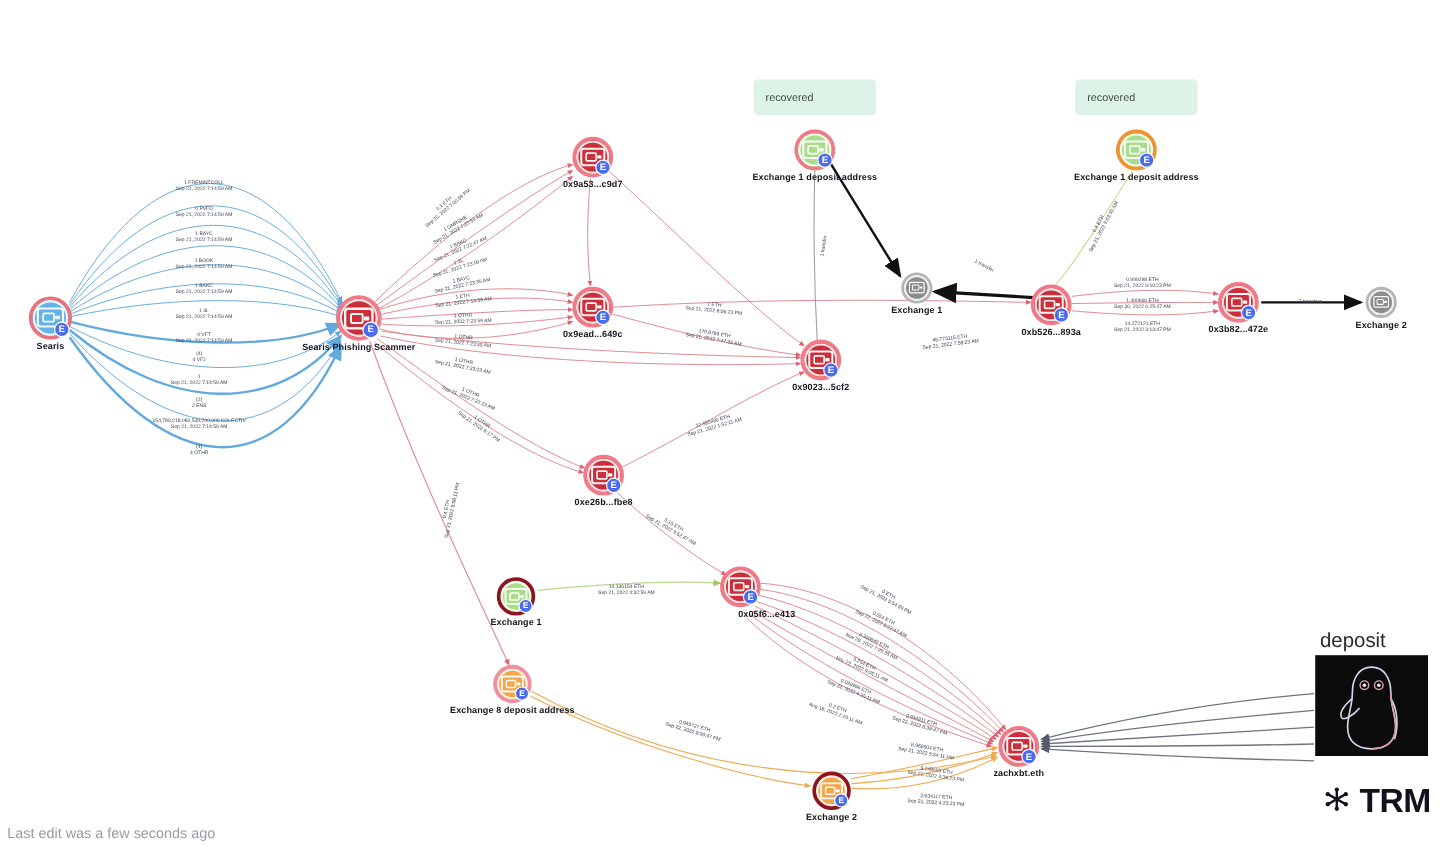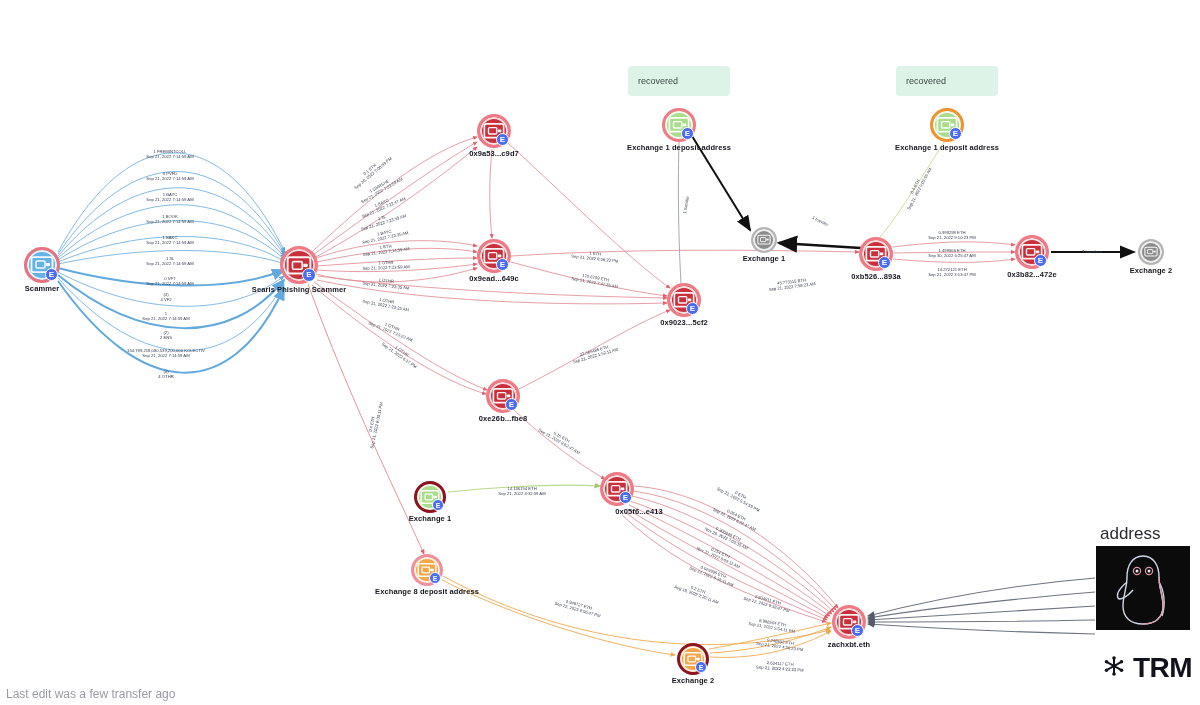--- a/index.html
+++ b/index.html
@@ -382,21 +382,21 @@
   <div id="nodes-layer">
       <div class="node" style="left: 42px; top: 265px;">
         <div class="ring" style="width: 36px; height: 36px; background: rgb(99, 178, 232); border: 3px solid rgb(232, 115, 127); box-shadow: rgba(255, 255, 255, 0.85) 0px 0px 0px 2px inset;">
           <svg width="24" height="19.200000000000003" viewBox="0 0 24 19" class="wicon">
             <rect x="1.5" y="2" width="21" height="15" rx="2.2" fill="none" stroke="rgba(255,255,255,.95)" stroke-width="1.8"></rect>
             <rect x="6" y="6" width="9" height="7" rx="1" fill="none" stroke="rgba(255,255,255,.95)" stroke-width="1.5"></rect>
             <rect x="16" y="8" width="4" height="3" rx="0.6" fill="rgba(255,255,255,.95)"></rect>
           </svg>
           <div class="badge" style="width: 11px; height: 11px; font-size: 8px; background: rgb(74, 108, 240);">E</div>
         </div>
-        <div class="node-label" style="font-size: 7.5px;">Scammer</div>
+        <div class="node-label" style="font-size: 7.5px;">Searis</div>
       </div>
       <div class="node" style="left: 299px; top: 265px;">
         <div class="ring" style="width: 38px; height: 38px; background: rgb(201, 48, 60); border: 3px solid rgb(240, 122, 134); box-shadow: rgba(255, 255, 255, 0.85) 0px 0px 0px 2px inset;">
           <svg width="26" height="20.8" viewBox="0 0 24 19" class="wicon">
             <rect x="1.5" y="2" width="21" height="15" rx="2.2" fill="none" stroke="rgba(255,255,255,.95)" stroke-width="1.8"></rect>
             <rect x="6" y="6" width="9" height="7" rx="1" fill="none" stroke="rgba(255,255,255,.95)" stroke-width="1.5"></rect>
             <rect x="16" y="8" width="4" height="3" rx="0.6" fill="rgba(255,255,255,.95)"></rect>
           </svg>
           <div class="badge" style="width: 12px; height: 12px; font-size: 8px; background: rgb(74, 108, 240);">E</div>
         </div>
@@ -560,21 +560,21 @@
             <rect x="1.5" y="2" width="21" height="15" rx="2.2" fill="none" stroke="rgba(255,255,255,.95)" stroke-width="1.8"></rect>
             <rect x="6" y="6" width="9" height="7" rx="1" fill="none" stroke="rgba(255,255,255,.95)" stroke-width="1.5"></rect>
             <rect x="16" y="8" width="4" height="3" rx="0.6" fill="rgba(255,255,255,.95)"></rect>
           </svg>
           <div class="badge" style="width: 11px; height: 11px; font-size: 8px; background: rgb(74, 108, 240);">E</div>
         </div>
         <div class="node-label" style="font-size: 7.5px;">zachxbt.eth</div>
       </div>
     </div>
 
-  <div class="zx-title" style="left:1100px;top:524px;font-size:17px;">address</div>
+  <div class="zx-title" style="left:1100px;top:524px;font-size:17px;">deposit</div>
   <div class="zx-img" style="left:1096px;top:546px;width:94px;height:84px;">
     <svg viewBox="0 0 94 84" width="94" height="84" aria-hidden="true">
       <g fill="none" stroke="#cfd6e6" stroke-width="1.4">
         <path d="M47,10 C36,10 31,20 31,31 C31,42 27,50 27,60 C27,72 35,78 47,78 C59,78 67,72 67,60 C67,50 63,42 63,31 C63,20 58,10 47,10 Z"></path>
         <path d="M31,36 C24,42 20,48 22,52 C24,55 32,50 37,44"></path>
         <path d="M63,36 C68,44 70,58 66,70"></path>
       </g>
       <g stroke="#e09aa8" stroke-width="1.2" fill="none">
         <path d="M63,31 C63,42 67,50 67,60 C67,72 59,78 47,78"></path>
         <circle cx="41" cy="25" r="3.6"></circle>
@@ -597,14 +597,14 @@
         <circle cx="12" cy="20" r="1.8" fill="#12121c"></circle>
         <circle cx="4.5" cy="7.8" r="1.8" fill="#12121c"></circle>
         <circle cx="19.5" cy="16.2" r="1.8" fill="#12121c"></circle>
         <circle cx="4.5" cy="16.2" r="1.8" fill="#12121c"></circle>
         <circle cx="19.5" cy="7.8" r="1.8" fill="#12121c"></circle>
       </svg>
     </span>
     <span class="trm-text" style="font-size:28px;">TRM</span>
   </div>
 
-  <div class="statusbar" style="font-size:12px;">Last edit was a few transfer ago</div>
+  <div class="statusbar" style="font-size:12px;">Last edit was a few seconds ago</div>
 </div>
 
 </body></html>

